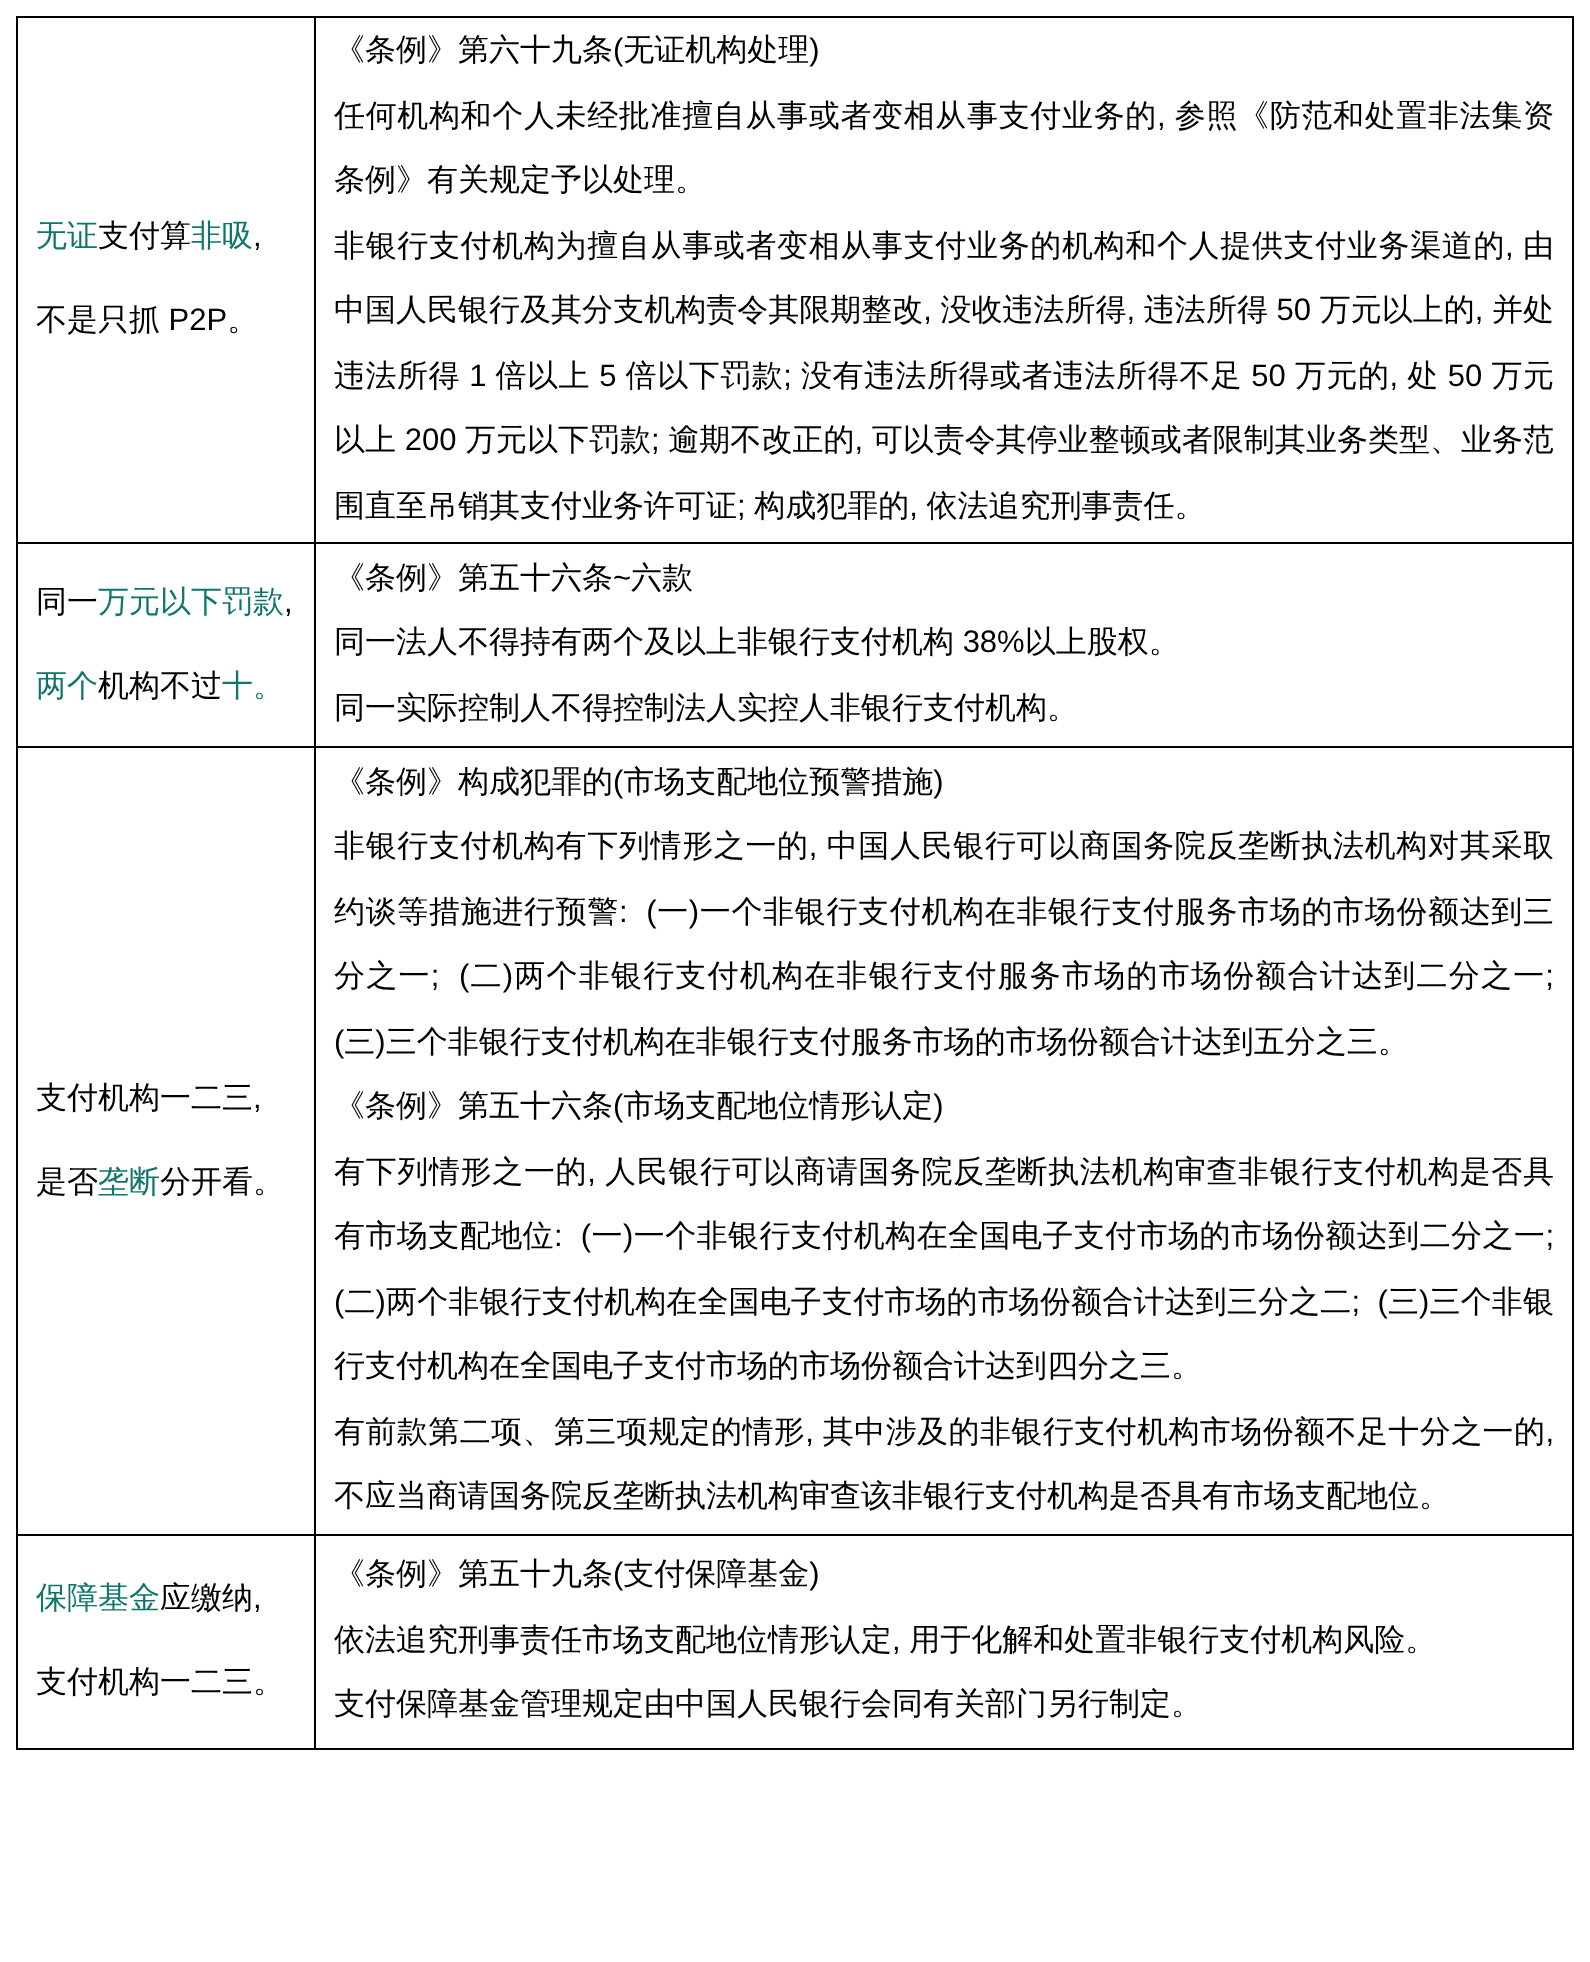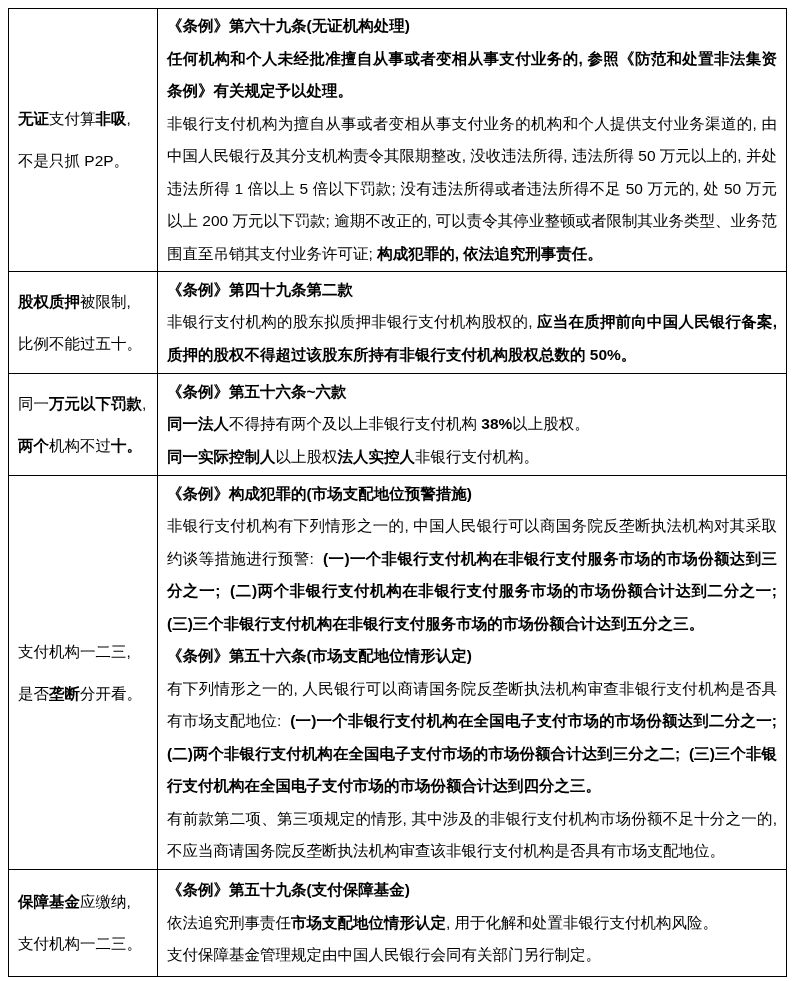--- a/index.html
+++ b/index.html
@@ -37,58 +37,48 @@
     line-height: 32.5px;
     text-align: justify;
   }
   .mn-line {
     white-space: nowrap;
   }
   .para {
     margin: 0;
     white-space: pre-wrap;
   }
-  .seg-b { font-weight: 700; }
-  .seg-r { color: #000000; }
+  .seg-b { font-weight: 400; }
+  .seg-r { color: #0f766e; }
 </style>
 </head>
 <body>
 
 <table data-name="document-table">
   <tbody data-name="document-table-body">
       <tr data-name="table-row" style="height: 260px;">
         <td data-name="mnemonic-cell" class="left-cell">
           <div data-name="mnemonic-line" class="mn-line"><span data-name="text-segment" class="seg-b seg-r">无证</span><span data-name="text-segment">支付算</span><span data-name="text-segment" class="seg-b seg-r">非吸</span><span data-name="text-segment">,</span></div>
           <div data-name="mnemonic-line" class="mn-line"><span data-name="text-segment">不是只抓 P2P。</span></div>
         </td>
         <td data-name="regulation-cell" class="right-cell">
           <p data-name="regulation-title" class="para"><span data-name="text-segment" class="seg-b">《条例》第六十九条(无证机构处理)</span></p>
           <p data-name="regulation-paragraph" class="para"><span data-name="text-segment" class="seg-b">任何机构和个人未经批准擅自从事或者变相从事支付业务的, 参照《防范和处置非法集资条例》有关规定予以处理。</span></p>
           <p data-name="regulation-paragraph" class="para"><span data-name="text-segment">非银行支付机构为擅自从事或者变相从事支付业务的机构和个人提供支付业务渠道的, 由中国人民银行及其分支机构责令其限期整改, 没收违法所得, 违法所得 50 万元以上的, 并处违法所得 1 倍以上 5 倍以下罚款; 没有违法所得或者违法所得不足 50 万元的, 处 50 万元以上 200 万元以下罚款; 逾期不改正的, 可以责令其停业整顿或者限制其业务类型、业务范围直至吊销其支付业务许可证; </span><span data-name="text-segment" class="seg-b">构成犯罪的, 依法追究刑事责任。</span></p>
         </td>
       </tr>
       <tr data-name="table-row" style="height: 102px;">
         <td data-name="mnemonic-cell" class="left-cell">
-          <div data-name="mnemonic-line" class="mn-line"><span data-name="text-segment" class="seg-b seg-r">股权质押</span><span data-name="text-segment">被限制,</span></div>
-          <div data-name="mnemonic-line" class="mn-line"><span data-name="text-segment">比例不能过五十。</span></div>
-        </td>
-        <td data-name="regulation-cell" class="right-cell">
-          <p data-name="regulation-title" class="para"><span data-name="text-segment" class="seg-b">《条例》第四十九条第二款</span></p>
-          <p data-name="regulation-paragraph" class="para"><span data-name="text-segment">非银行支付机构的股东拟质押非银行支付机构股权的, </span><span data-name="text-segment" class="seg-b">应当在质押前向中国人民银行备案, 质押的股权不得超过该股东所持有非银行支付机构股权总数的 50%。</span></p>
-        </td>
-      </tr>
-      <tr data-name="table-row" style="height: 102px;">
-        <td data-name="mnemonic-cell" class="left-cell">
           <div data-name="mnemonic-line" class="mn-line"><span data-name="text-segment">同一</span><span data-name="text-segment" class="seg-b seg-r">万元以下罚款</span><span data-name="text-segment">,</span></div>
           <div data-name="mnemonic-line" class="mn-line"><span data-name="text-segment" class="seg-b seg-r">两个</span><span data-name="text-segment">机构不过</span><span data-name="text-segment" class="seg-b seg-r">十。</span></div>
         </td>
         <td data-name="regulation-cell" class="right-cell">
           <p data-name="regulation-title" class="para"><span data-name="text-segment" class="seg-b">《条例》第五十六条~六款</span></p>
           <p data-name="regulation-paragraph" class="para"><span data-name="text-segment" class="seg-b">同一法人</span><span data-name="text-segment">不得持有两个及以上非银行支付机构 </span><span data-name="text-segment" class="seg-b">38%</span><span data-name="text-segment">以上股权。</span></p>
-          <p data-name="regulation-paragraph" class="para"><span data-name="text-segment" class="seg-b">同一实际控制人</span><span data-name="text-segment">以上股权</span><span data-name="text-segment" class="seg-b">法人实控人</span><span data-name="text-segment">非银行支付机构。</span></p>
+          <p data-name="regulation-paragraph" class="para"><span data-name="text-segment" class="seg-b">同一实际控制人</span><span data-name="text-segment">不得控制</span><span data-name="text-segment" class="seg-b">法人实控人</span><span data-name="text-segment">非银行支付机构。</span></p>
         </td>
       </tr>
       <tr data-name="table-row" style="height: 394px;">
         <td data-name="mnemonic-cell" class="left-cell">
           <div data-name="mnemonic-line" class="mn-line"><span data-name="text-segment">支付机构一二三,</span></div>
           <div data-name="mnemonic-line" class="mn-line"><span data-name="text-segment">是否</span><span data-name="text-segment" class="seg-b seg-r">垄断</span><span data-name="text-segment">分开看。</span></div>
         </td>
         <td data-name="regulation-cell" class="right-cell">
           <p data-name="regulation-title" class="para"><span data-name="text-segment" class="seg-b">《条例》构成犯罪的(市场支配地位预警措施)</span></p>
           <p data-name="regulation-paragraph" class="para"><span data-name="text-segment">非银行支付机构有下列情形之一的, 中国人民银行可以商国务院反垄断执法机构对其采取约谈等措施进行预警:  </span><span data-name="text-segment" class="seg-b">(一)一个非银行支付机构在非银行支付服务市场的市场份额达到三分之一;  (二)两个非银行支付机构在非银行支付服务市场的市场份额合计达到二分之一; (三)三个非银行支付机构在非银行支付服务市场的市场份额合计达到五分之三。</span></p>

